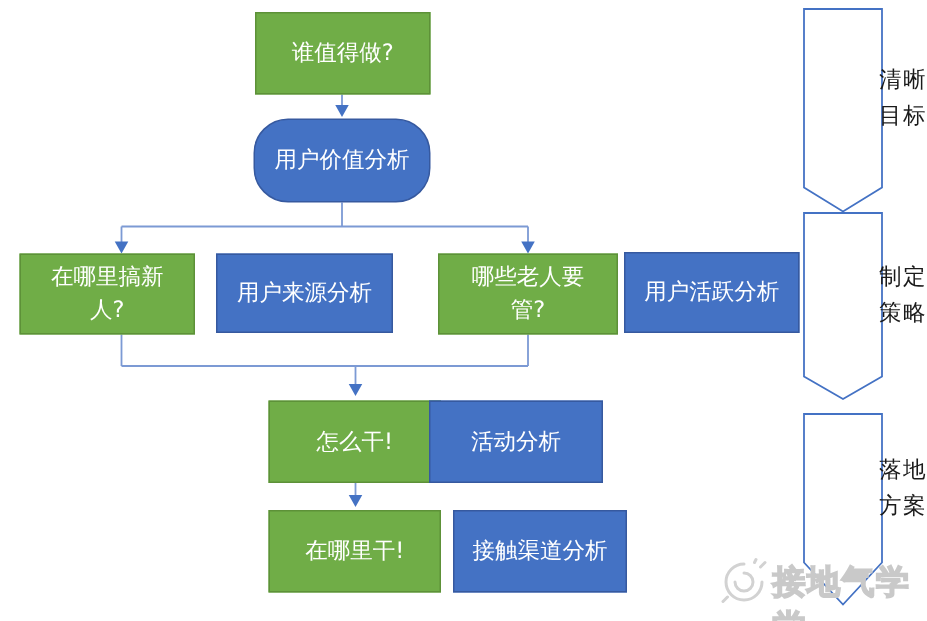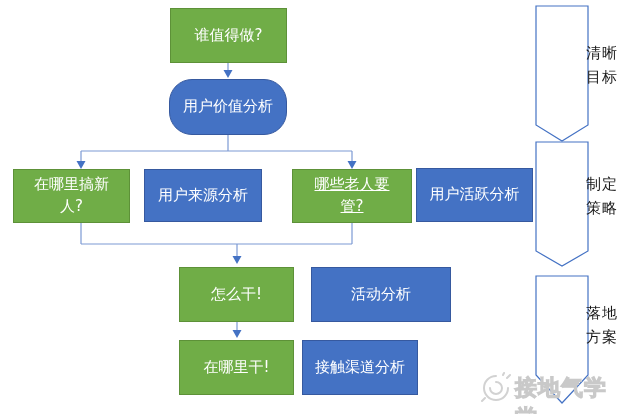--- a/index.html
+++ b/index.html
@@ -52,28 +52,28 @@
 
   <div class="node q" style="left:170px;top:8px;width:117px;height:55px;">谁值得做?</div>
 
   <div class="node a" style="left:169px;top:79px;width:118px;height:56px;border-radius:23px;">用户价值分析</div>
 
   <div class="node q" style="left:13px;top:169px;width:117px;height:54px;">在哪里搞新
 人?</div>
 
   <div class="node a" style="left:144px;top:169px;width:118px;height:53px;">用户来源分析</div>
 
-  <div class="node q" style="left:292px;top:169px;width:120px;height:54px;text-decoration:underline;">哪些老人要
+  <div class="node q" style="left:292px;top:169px;width:120px;height:54px;">哪些老人要
 管?</div>
 
   <div class="node a" style="left:416px;top:168px;width:117px;height:54px;">用户活跃分析</div>
 
   <div class="node q" style="left:179px;top:267px;width:115px;height:55px;">怎么干!</div>
 
-  <div class="node a" style="left:311px;top:267px;width:140px;height:55px;">活动分析</div>
+  <div class="node a" style="left:286px;top:267px;width:116px;height:55px;">活动分析</div>
 
   <div class="node q" style="left:179px;top:340px;width:115px;height:55px;">在哪里干!</div>
 
   <div class="node a" style="left:302px;top:340px;width:116px;height:55px;">接触渠道分析</div>
 
   <div class="banner" style="left:535px;top:5px;height:137px;">
     <svg width="54" height="137" viewBox="0 0 54 137">
       <polygon points="1,1 53,1 53,120 27,136 1,120" fill="#FFFFFF" stroke="#4472C4" stroke-width="1.2"></polygon>
     </svg>
     <div class="banner-label" style="height:120px;">清晰

